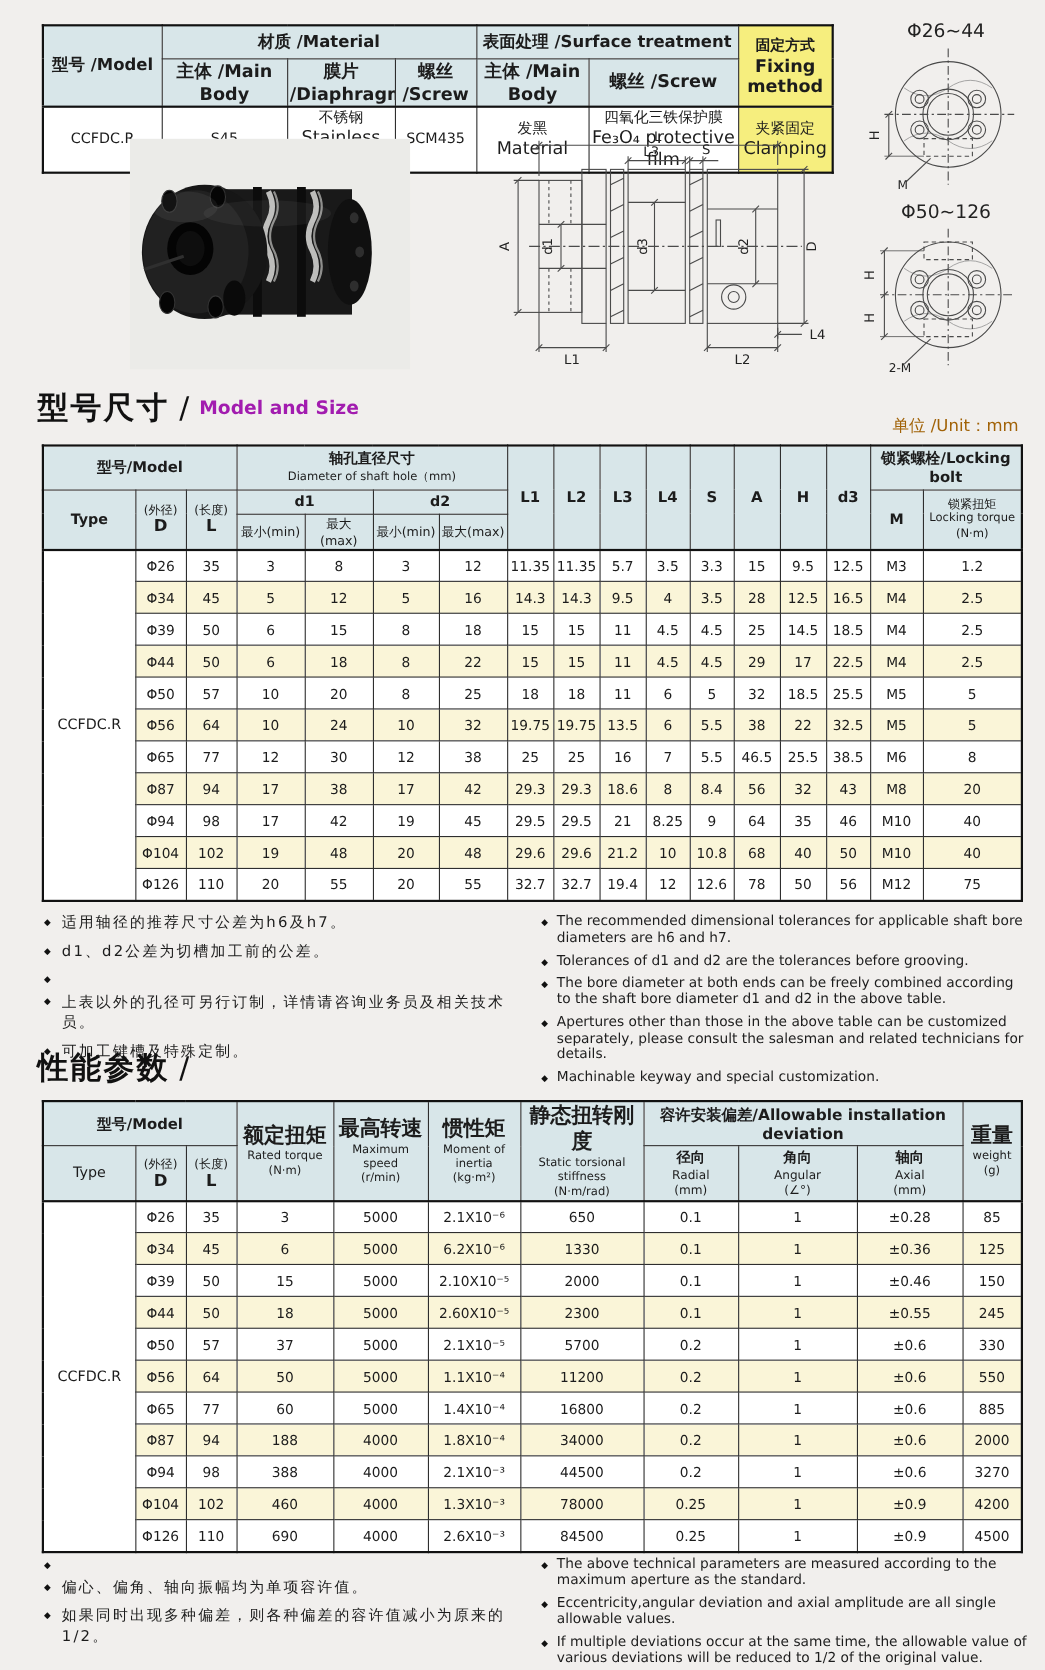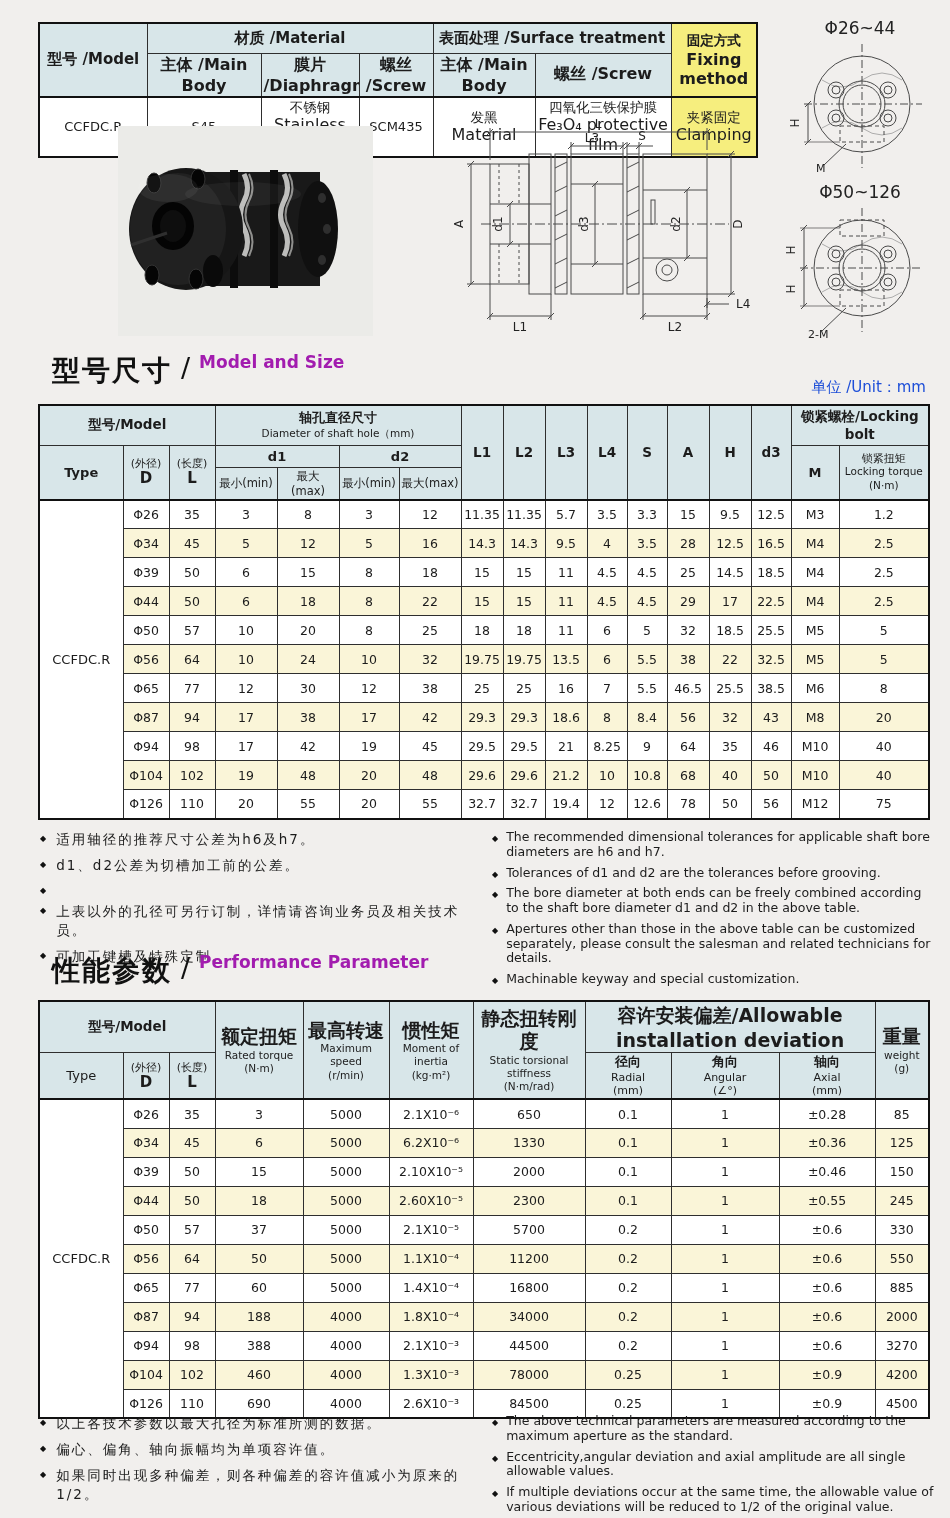--- a/index.html
+++ b/index.html
@@ -20,25 +20,25 @@
   .cell-cn{font-size:13.5px}
   .cell-en{font-size:16px}
 
   
   .photo{position:absolute;left:118px;top:126px}
   .side-drawing{position:absolute;left:395px;top:112px}
   .end-views{position:absolute;left:770px;top:18px;width:178px}
   .ev{display:block;margin-bottom:4px}
 
   
-  .sec-title{position:absolute;left:52px;display:flex;align-items:flex-start;white-space:nowrap}
+  .sec-title{position:absolute;left:34px;display:flex;align-items:center;white-space:nowrap}
   .sec-title .cn{font-size:28px;font-weight:700;letter-spacing:2px;color:#111}
   .sec-title .slash{font-size:27px;margin:0 9px;font-weight:400;color:#111}
   .sec-title .en{font-size:17px;color:#a21caf;font-weight:700}
-  .unit{position:absolute;right:24px;top:378px;font-size:15px;color:#1d4ed8}
+  .unit{position:absolute;right:24px;top:378px;font-size:15px;color:#a16207}
 
   
   .dim-table{position:absolute;left:38px;top:404px;width:890px;border:2px solid #111}
   .dim-table thead{border-bottom:2px solid #111}
   .dim-table th{font-size:12px;font-weight:700}
   .dim-table .h1 th{height:40px;font-size:13.5px}
   .dim-table .h2 th{height:22px;font-size:13px}
   .dim-table .h3 th{height:31px;font-size:11.5px;font-weight:400}
   .dim-table td{height:29px;font-size:12.5px;background:#fff}
   .dim-table tr.alt td{background:#faf5d8}
@@ -633,21 +633,20 @@
     </li>
     <li>
       <span class="blt">◆</span>
       <span>Machinable keyway and special customization.</span>
     </li>
   </ul>
 
 <div class="sec-title" style="top:952px">
   <span class="cn">性能参数</span>
   <span class="slash">/</span>
-  <span class="en">Performance Parameter</span>
 </div>
 
 <table class="perf-table">
   <colgroup>
     <col style="width:84px">
       <col style="width:46px">
       <col style="width:46px">
     <col style="width:88px">
       <col style="width:86px">
       <col style="width:84px">
@@ -673,21 +672,21 @@
       <th rowspan="2">
         <div class="hcn">惯性矩</div>
         <div class="hen">Moment of inertia</div>
         <div class="hen">(kg·m²)</div>
       </th>
       <th rowspan="2">
         <div class="hcn">静态扭转刚度</div>
         <div class="hen">Static torsional stiffness</div>
         <div class="hen">(N·m/rad)</div>
       </th>
-      <th colspan="3" style="font-size:19px">容许安装偏差/Allowable installation deviation</th>
+      <th colspan="3" style="font-size:14px">容许安装偏差/Allowable installation deviation</th>
       <th rowspan="2">
         <div class="hcn">重量</div>
         <div class="hen">weight</div>
         <div class="hen">(g)</div>
       </th>
     </tr>
     <tr class="h2">
       <th style="font-weight:400;font-size:13px">Type</th>
       <th>
         <div class="sub2">(外径)</div>
@@ -847,21 +846,20 @@
         <td>1</td>
         <td>±0.9</td>
         <td>4500</td>
       </tr>
     </tbody>
 </table>
 
 <ul class="notes cn" style="left:40px;top:1414px;width:448px">
     <li>
       <span class="blt">◆</span>
-      <span>以上各技术参数以最大孔径为标准所测的数据。</span>
     </li>
     <li>
       <span class="blt">◆</span>
       <span>偏心、偏角、轴向振幅均为单项容许值。</span>
     </li>
     <li>
       <span class="blt">◆</span>
       <span>如果同时出现多种偏差，则各种偏差的容许值减小为原来的1/2。</span>
     </li>
   </ul>

